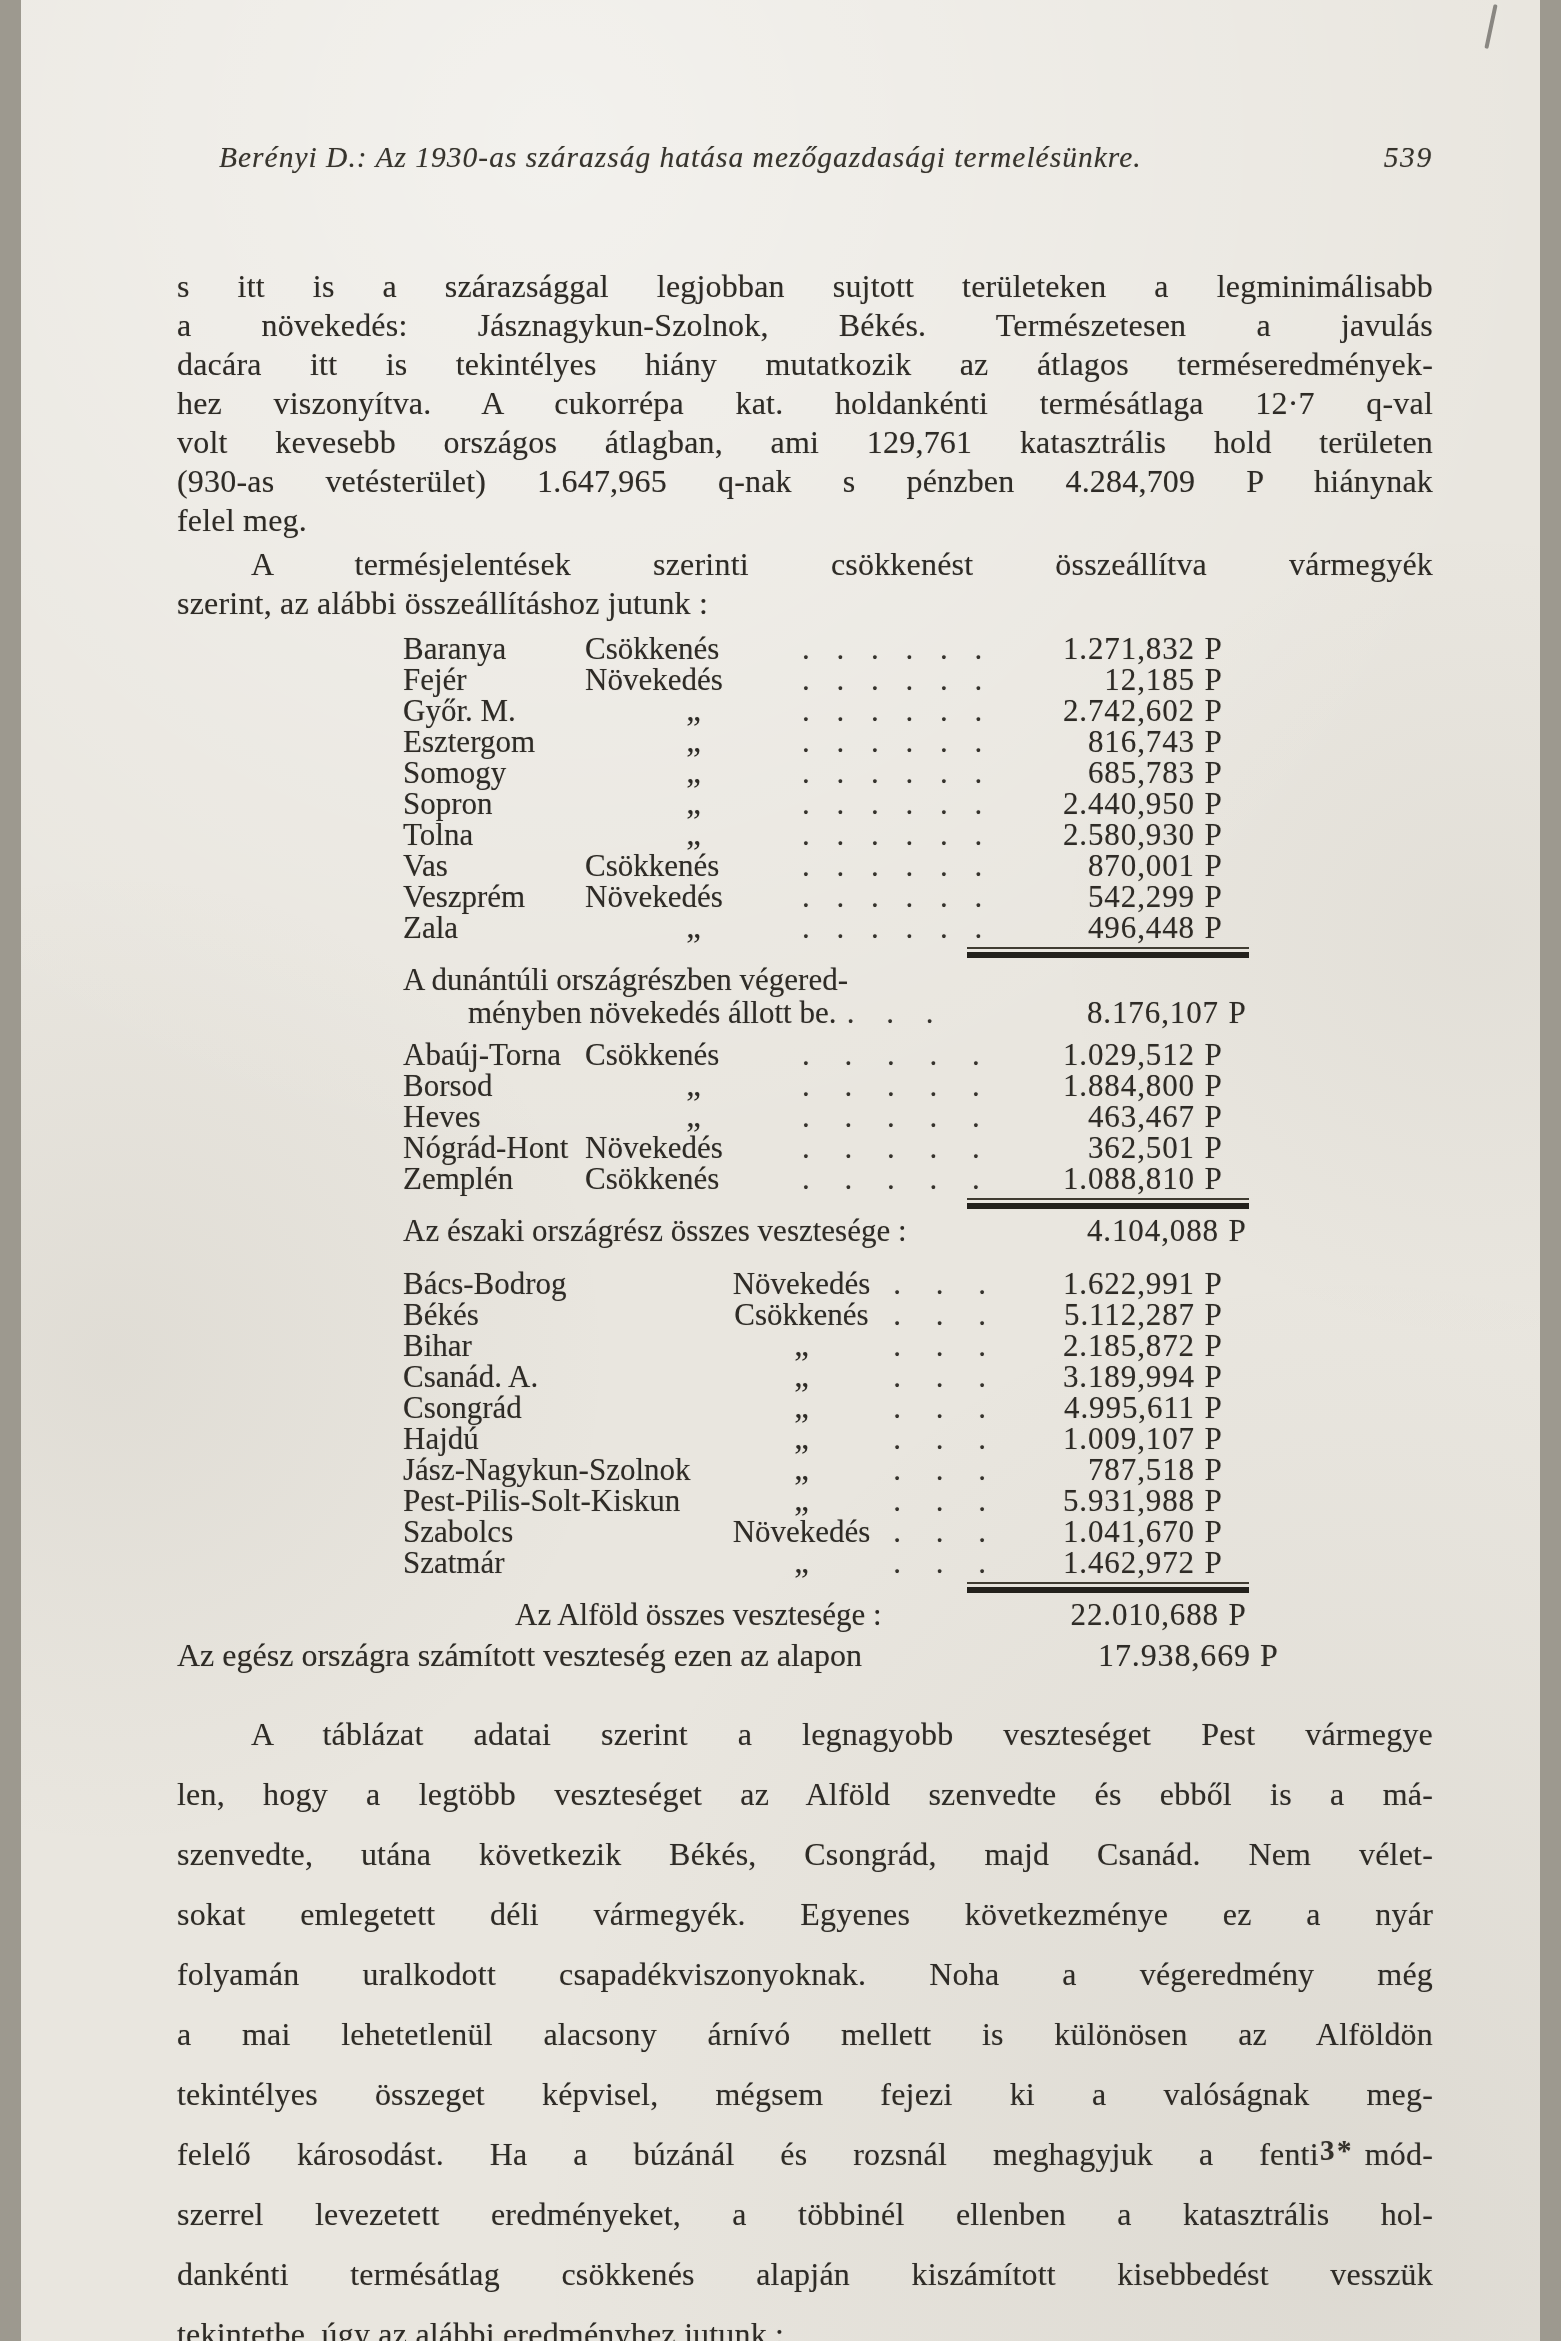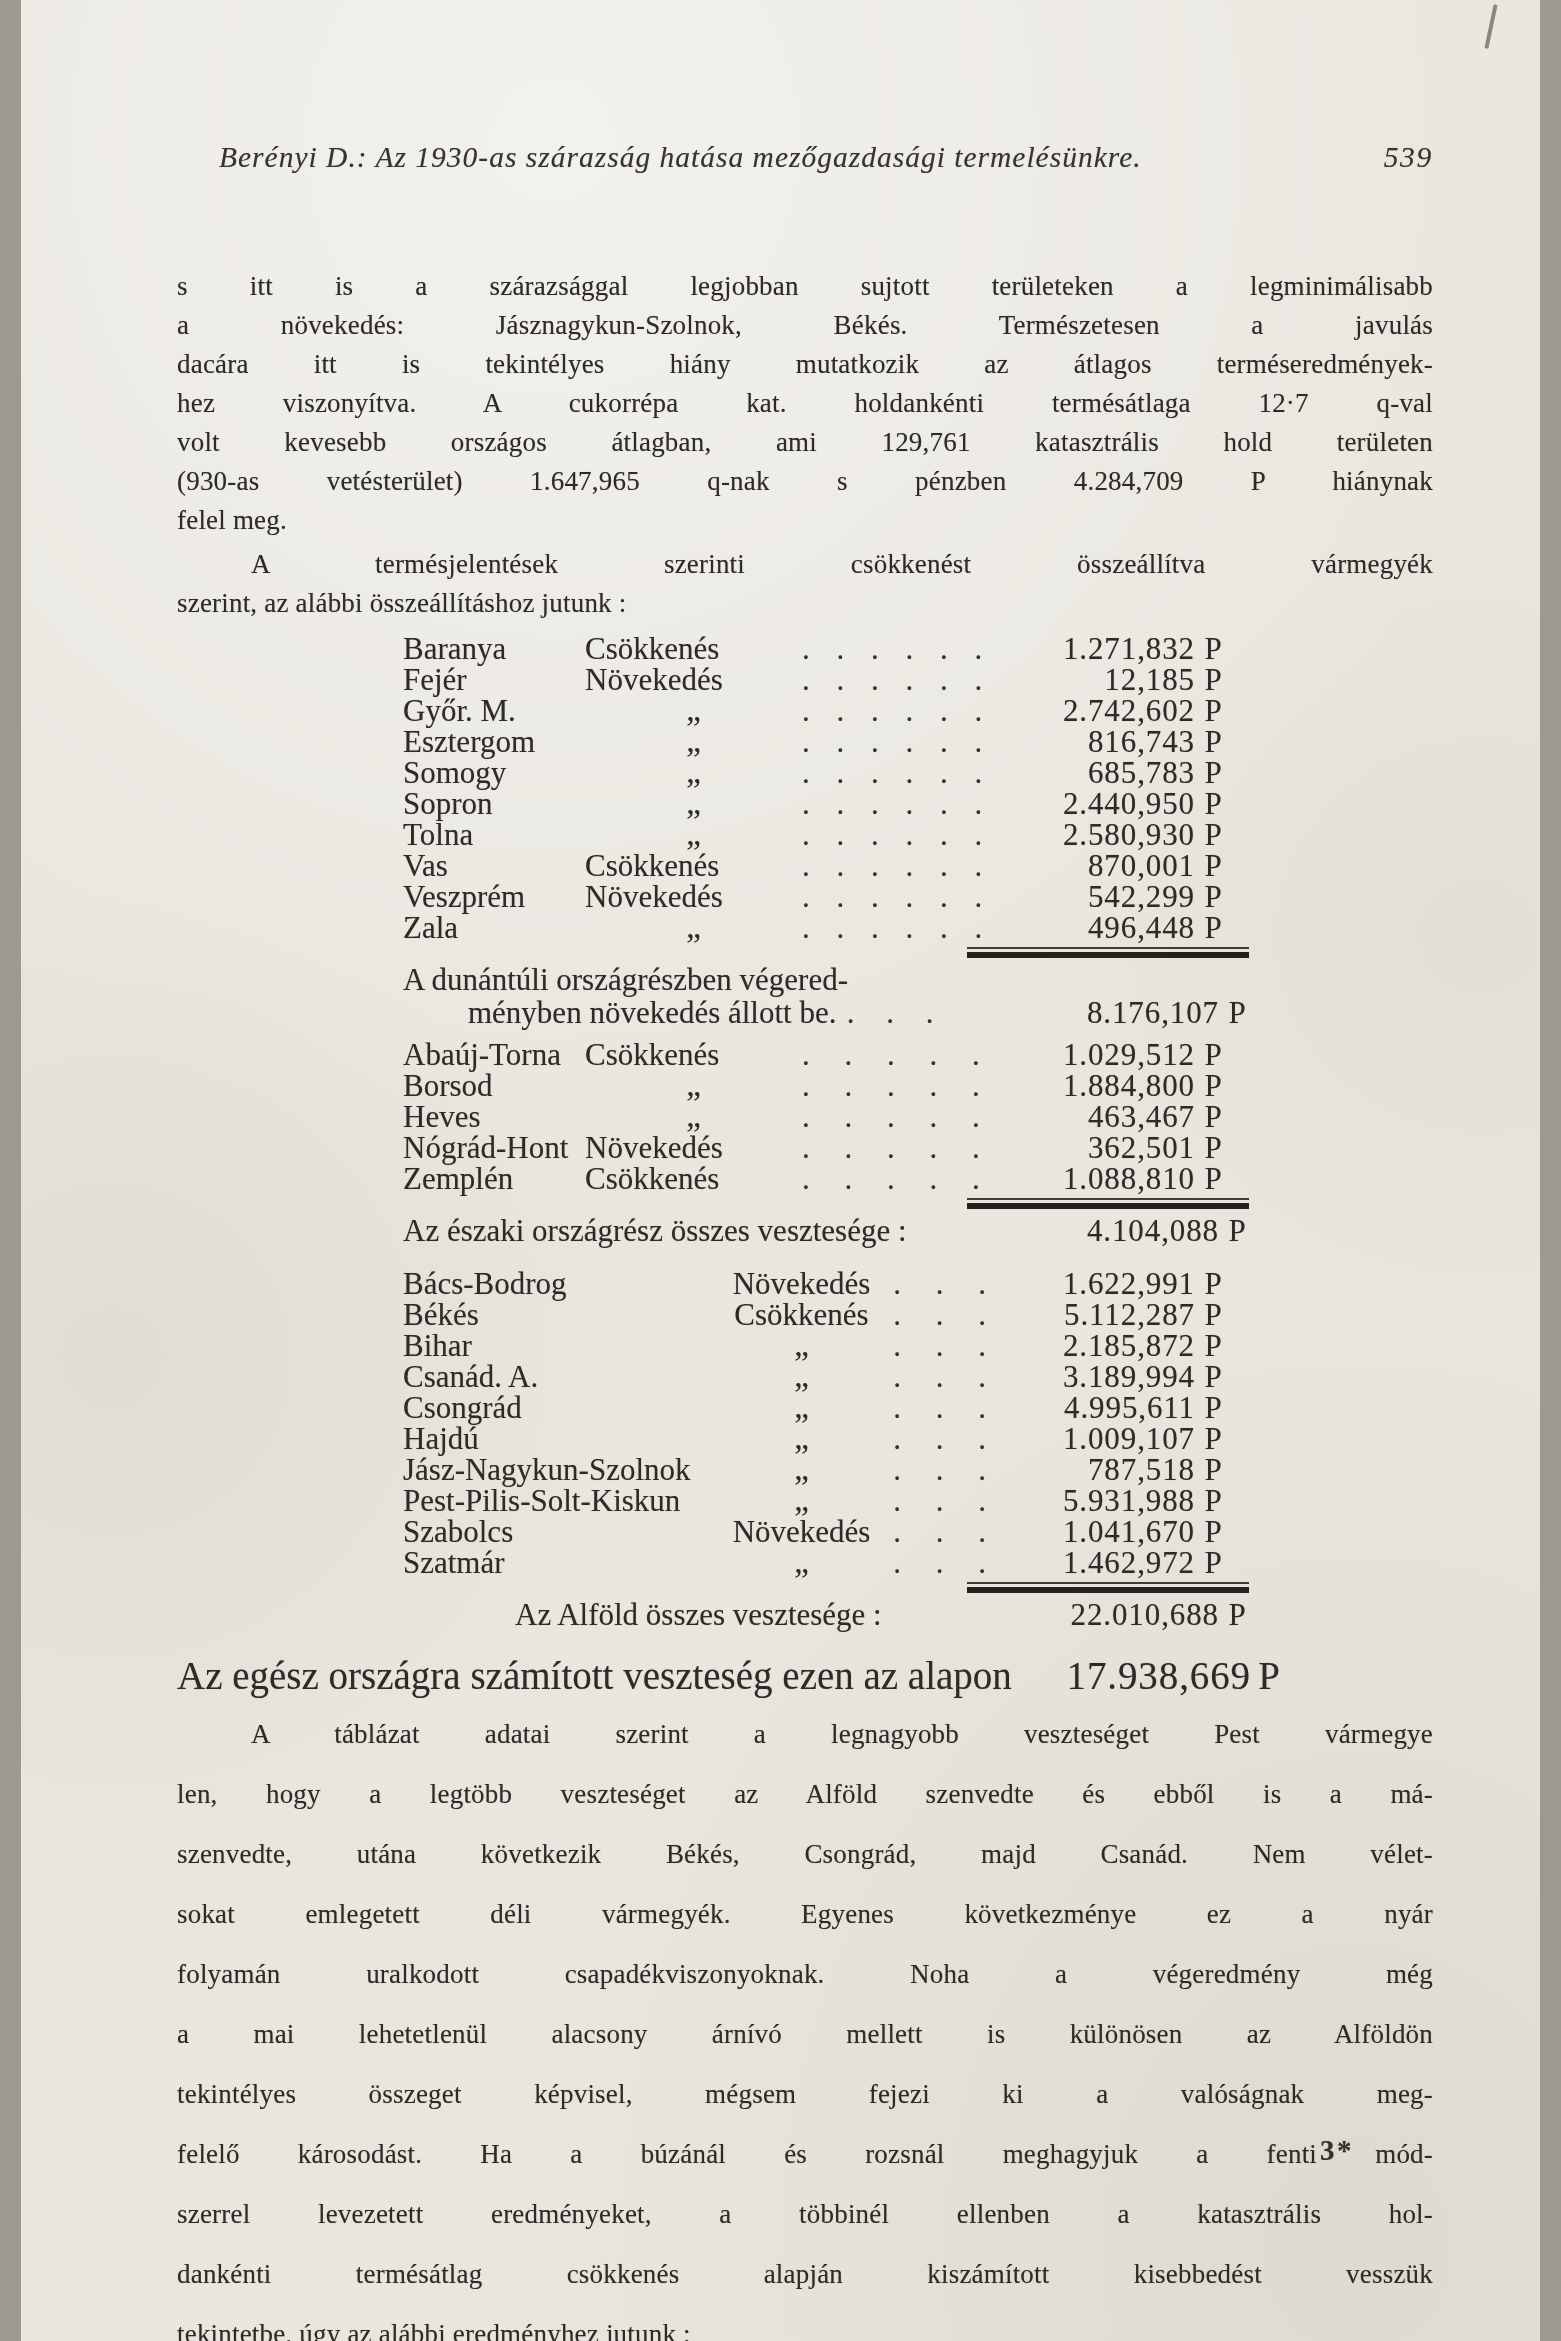--- a/index.html
+++ b/index.html
@@ -24,21 +24,21 @@
   #running-head{top:141px;left:156px;width:1256px;display:flex;align-items:baseline;
     font-size:29.5px;font-style:italic;letter-spacing:1px;color:#37342d;}
   #running-head .title{margin-left:42px;white-space:nowrap;}
   #running-head .pageno{margin-left:auto;letter-spacing:1.7px;}
 
   
   .para{left:156px;width:1256px;}
   #para1{top:267px;}
   #para2{top:545px;}
   #para3{top:1693px;}
-  .pline{font-size:27px;line-height:39px;text-align:justify;text-align-last:justify;
+  .pline{font-size:32px;line-height:39px;text-align:justify;text-align-last:justify;
     letter-spacing:0.2px;white-space:normal;}
   #para3 .pline{line-height:38px;margin-top:22px;}
   .pline.first{text-indent:74px;}
   .pline.end{text-align:center;text-align-last:left;}
 
   
   .ctable{left:382px;width:828px;}
   #table1{top:633px;}
   #table2{top:1039px;}
   #table3{top:1268px;}
@@ -59,21 +59,21 @@
   .total-line{display:flex;align-items:center;font-size:31px;line-height:33px;}
   .total-line .lbl{white-space:nowrap;}
   .total-line .lbl.indent2{margin-left:65px;}
   #table3 .total-line .lbl{margin-left:112px;}
   .total-line .tdots{word-spacing:24px;padding-left:10.4px;color:#35322c;}
   .total-line .amt{margin-left:auto;}
   .total-line .cur{margin-right:-24px;}
 
   
   #country-line{top:1638px;left:156px;width:1110px;display:flex;align-items:baseline;
-    font-size:39px;line-height:35px;margin-top:20px;}
+    font-size:32px;line-height:35px;}
   #country-line .lbl{white-space:nowrap;}
   #country-line .amt{margin-left:auto;}
 
   
   #sig{top:2134px;left:1299px;font-size:29px;letter-spacing:2.6px;font-weight:bold;color:#34312b;}
 
   
   #artifact{top:3.5px;left:1468px;width:3.5px;height:45px;background:rgba(42,40,35,.5);
     transform:rotate(12deg);border-radius:1.7px;}
 </style>

